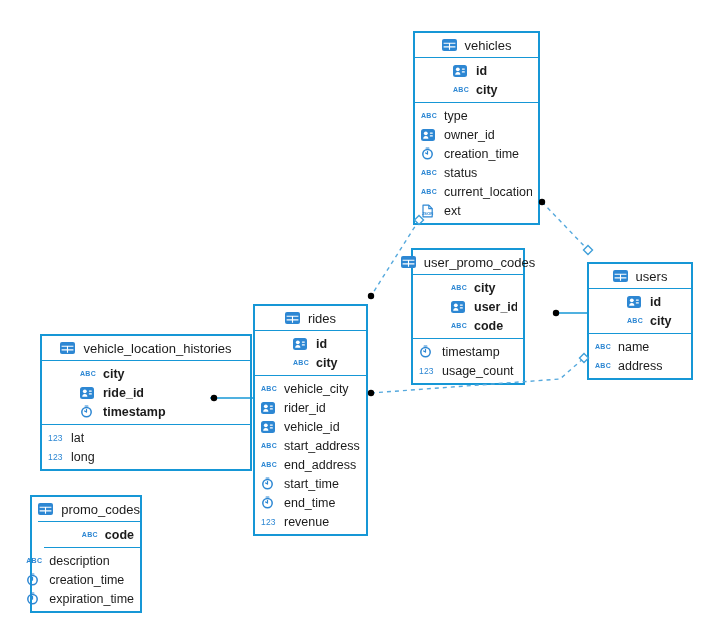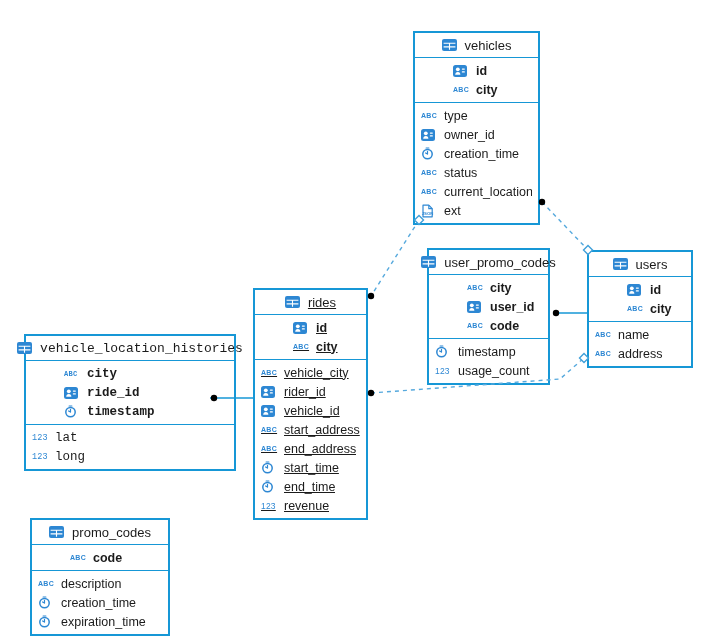--- a/index.html
+++ b/index.html
@@ -59,25 +59,25 @@
   .nicon{
     font-size:8.5px;
     font-weight:400;
     color:var(--icon);
     letter-spacing:0.2px;
   }
   .col-name{overflow:hidden;}
 
   
   .t-vehicles{left:413px;top:31px;width:127px;}
-  .t-upc{left:411px;top:248px;width:123px;margin-left:16px;}
-  .t-users{left:587px;top:250px;width:106px;}
-  .t-rides{left:253px;top:288px;width:115px;text-decoration:underline;}
-  .t-vlh{left:24px;top:334px;width:212px;font-family:Liberation Mono, monospace;}
-  .t-promo{left:30px;top:518px;width:140px;}
+  .t-upc{left:411px;top:248px;width:114px;}
+  .t-users{left:587px;top:262px;width:106px;}
+  .t-rides{left:253px;top:304px;width:115px;}
+  .t-vlh{left:40px;top:334px;width:212px;}
+  .t-promo{left:30px;top:495px;width:112px;align-items:flex-end;}
 
   #connections{
     position:absolute;
     left:0;top:0;
     width:705px;height:636px;
     z-index:3;
     pointer-events:none;
   }
 </style>
 </head>

